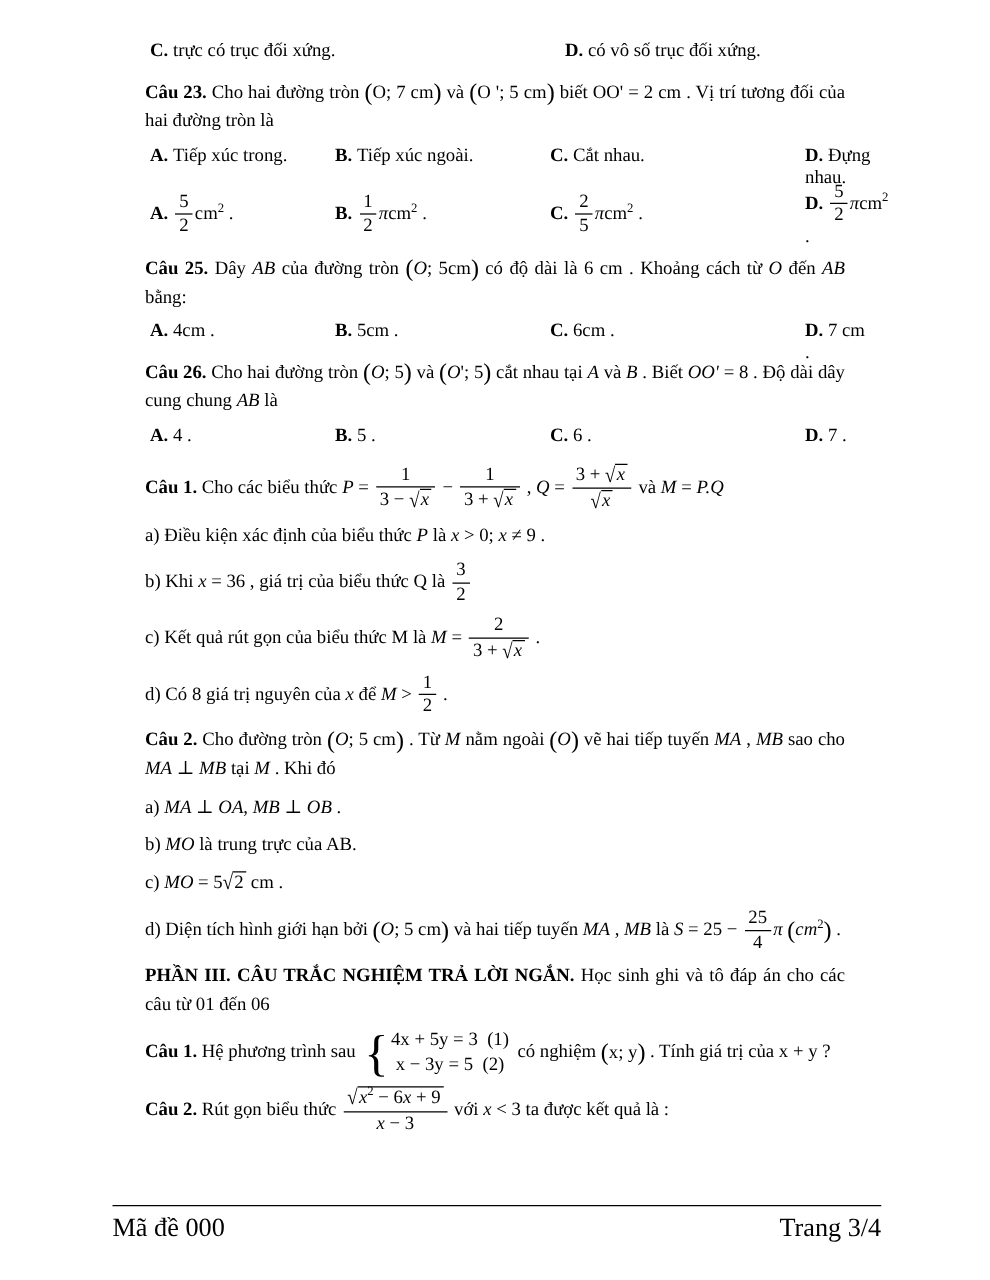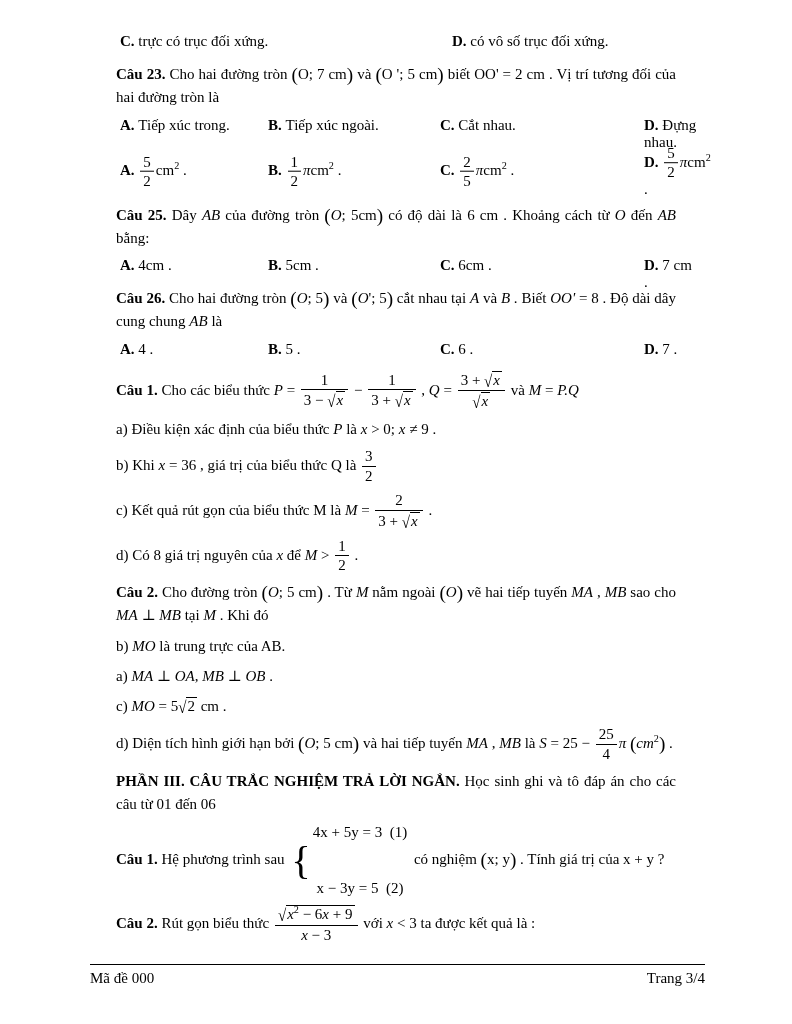--- a/index.html
+++ b/index.html
@@ -20,37 +20,37 @@
   
   .sqrt{display:inline-block;white-space:nowrap;}
   .radsign{display:inline-block;transform:scaleY(1.12);vertical-align:-1px;}
   .radbody{display:inline-block;border-top:1.2px solid #000;padding:0 2px 0 1px;line-height:1.15;}
   
   .bpw{white-space:nowrap;}
   .bp{font-size:1.28em;vertical-align:-2px;line-height:0;}
   
   .cases{display:inline-flex;align-items:center;vertical-align:middle;margin:0 3px;}
   .brace{font-size:2.7em;font-weight:400;line-height:0.75;margin-right:2px;}
-  .rows{display:inline-flex;flex-direction:column;align-items:center;gap:36px;}
+  .rows{display:inline-flex;flex-direction:column;align-items:center;}
   .row{display:block;line-height:1.3;white-space:pre;}
   
   .opt-row{position:relative;height:23px;margin:7px 0;}
   .opt-row.tall{height:50px;}
   .opt{position:absolute;top:0;white-space:nowrap;}
   .opt-row.tall .opt{top:50%;transform:translateY(-50%);}
   .opt-row .opt:nth-child(1){left:20px;}
   .opt-row .opt:nth-child(2){left:168px;}
   .opt-row .opt:nth-child(3){left:340px;}
   .opt-row .opt:nth-child(4){left:498px;margin-left:46px;}
   .opt-row.two .opt:nth-child(2){left:352px;}
   .optlabel{font-weight:bold;}
   
   .footer{
     position:absolute;left:90px;right:87px;top:964px;border-top:1.5px solid #000;
-    padding-top:5px;display:flex;justify-content:space-between;font-size:15px;
+    padding-top:5px;display:flex;justify-content:space-between;font-size:21px;
   }
 </style>
 </head>
 <body>
 
 <div class="page">
   <div class="content" id="doc-body">
       <div class="opt-row two">
         <span class="opt"><span class="optlabel">C.&nbsp;</span><span class="t">trực có trục đối xứng.</span></span>
         <span class="opt"><span class="optlabel">D.&nbsp;</span><span class="t">có vô số trục đối xứng.</span></span>
@@ -81,22 +81,22 @@
         <span class="opt"><span class="optlabel">B.&nbsp;</span><span class="t">5 .</span></span>
         <span class="opt"><span class="optlabel">C.&nbsp;</span><span class="t">6 .</span></span>
         <span class="opt"><span class="optlabel">D.&nbsp;</span><span class="t">7 .</span></span>
       </div>
       <div class="p"><span class="bold">Câu 1.</span><span class="t"> Cho các biểu thức </span><span class="it">P</span><span class="t"> = </span><span class="frac"><span class="num"><span class="t">1</span></span><span class="den"><span class="t">3 − </span><span class="sqrt"><span class="radsign">√</span><span class="radbody"><span class="it">x</span></span></span></span></span><span class="t"> − </span><span class="frac"><span class="num"><span class="t">1</span></span><span class="den"><span class="t">3 + </span><span class="sqrt"><span class="radsign">√</span><span class="radbody"><span class="it">x</span></span></span></span></span><span class="t"> , </span><span class="it">Q</span><span class="t"> = </span><span class="frac"><span class="num"><span class="t">3 + </span><span class="sqrt"><span class="radsign">√</span><span class="radbody"><span class="it">x</span></span></span></span><span class="den"><span class="sqrt"><span class="radsign">√</span><span class="radbody"><span class="it">x</span></span></span></span></span><span class="t"> và </span><span class="it">M</span><span class="t"> = </span><span class="it">P.Q</span></div>
       <div class="p"><span class="t">a) Điều kiện xác định của biểu thức </span><span class="it">P</span><span class="t"> là </span><span class="it">x</span><span class="t"> &gt; 0; </span><span class="it">x</span><span class="t"> ≠ 9 .</span></div>
       <div class="p"><span class="t">b) Khi </span><span class="it">x</span><span class="t"> = 36 , giá trị của biểu thức Q là </span><span class="frac"><span class="num"><span class="t">3</span></span><span class="den"><span class="t">2</span></span></span></div>
       <div class="p"><span class="t">c) Kết quả rút gọn của biểu thức M là </span><span class="it">M</span><span class="t"> = </span><span class="frac"><span class="num"><span class="t">2</span></span><span class="den"><span class="t">3 + </span><span class="sqrt"><span class="radsign">√</span><span class="radbody"><span class="it">x</span></span></span></span></span><span class="t"> .</span></div>
       <div class="p"><span class="t">d) Có 8 giá trị nguyên của </span><span class="it">x</span><span class="t"> để </span><span class="it">M</span><span class="t"> &gt; </span><span class="frac"><span class="num"><span class="t">1</span></span><span class="den"><span class="t">2</span></span></span><span class="t"> .</span></div>
       <div class="p"><span class="bold">Câu 2.</span><span class="t"> Cho đường tròn </span><span class="bpw"><span class="bp">(</span><span class="bpi"><span class="it">O</span><span class="t">; 5 cm</span></span><span class="bp">)</span></span><span class="t"> . Từ </span><span class="it">M</span><span class="t"> nằm ngoài </span><span class="bpw"><span class="bp">(</span><span class="bpi"><span class="it">O</span></span><span class="bp">)</span></span><span class="t"> vẽ hai tiếp tuyến </span><span class="it">MA</span><span class="t"> , </span><span class="it">MB</span><span class="t"> sao cho </span><span class="it">MA</span><span class="t"> ⊥ </span><span class="it">MB</span><span class="t"> tại </span><span class="it">M</span><span class="t"> . Khi đó</span></div>
+      <div class="p"><span class="t">a) </span><span class="it">MA</span><span class="t"> ⊥ </span><span class="it">OA</span><span class="t">, </span><span class="it">MB</span><span class="t"> ⊥ </span><span class="it">OB</span><span class="t"> .</span></div>
       <div class="p"><span class="t">b) </span><span class="it">MO</span><span class="t"> là trung trực của AB.</span></div>
-      <div class="p"><span class="t">a) </span><span class="it">MA</span><span class="t"> ⊥ </span><span class="it">OA</span><span class="t">, </span><span class="it">MB</span><span class="t"> ⊥ </span><span class="it">OB</span><span class="t"> .</span></div>
       <div class="p"><span class="t">c) </span><span class="it">MO</span><span class="t"> = 5</span><span class="sqrt"><span class="radsign">√</span><span class="radbody"><span class="t">2</span></span></span><span class="t"> cm .</span></div>
       <div class="p"><span class="t">d) Diện tích hình giới hạn bởi </span><span class="bpw"><span class="bp">(</span><span class="bpi"><span class="it">O</span><span class="t">; 5 cm</span></span><span class="bp">)</span></span><span class="t"> và hai tiếp tuyến </span><span class="it">MA</span><span class="t"> , </span><span class="it">MB</span><span class="t"> là </span><span class="it">S</span><span class="t"> = 25 − </span><span class="frac"><span class="num"><span class="t">25</span></span><span class="den"><span class="t">4</span></span></span><span class="it">π</span><span class="t"> </span><span class="bpw"><span class="bp">(</span><span class="bpi"><span class="it">cm</span><sup class="sup">2</sup></span><span class="bp">)</span></span><span class="t"> .</span></div>
       <div class="p"><span class="bold">PHẦN III. CÂU TRẮC NGHIỆM TRẢ LỜI NGẮN.</span><span class="t"> Học sinh ghi và tô đáp án cho các câu từ 01 đến 06</span></div>
       <div class="p"><span class="bold">Câu 1.</span><span class="t"> Hệ phương trình sau </span><span class="cases">
           <span class="brace">{</span>
           <span class="rows">
             <span class="row"><span class="t">4x + 5y = 3&nbsp;&nbsp;(1)</span></span>
             <span class="row"><span class="t">x − 3y = 5&nbsp;&nbsp;(2)</span></span>
           </span>
         </span><span class="t"> có nghiệm </span><span class="bpw"><span class="bp">(</span><span class="bpi"><span class="t">x; y</span></span><span class="bp">)</span></span><span class="t"> . Tính giá trị của x + y ?</span></div>

